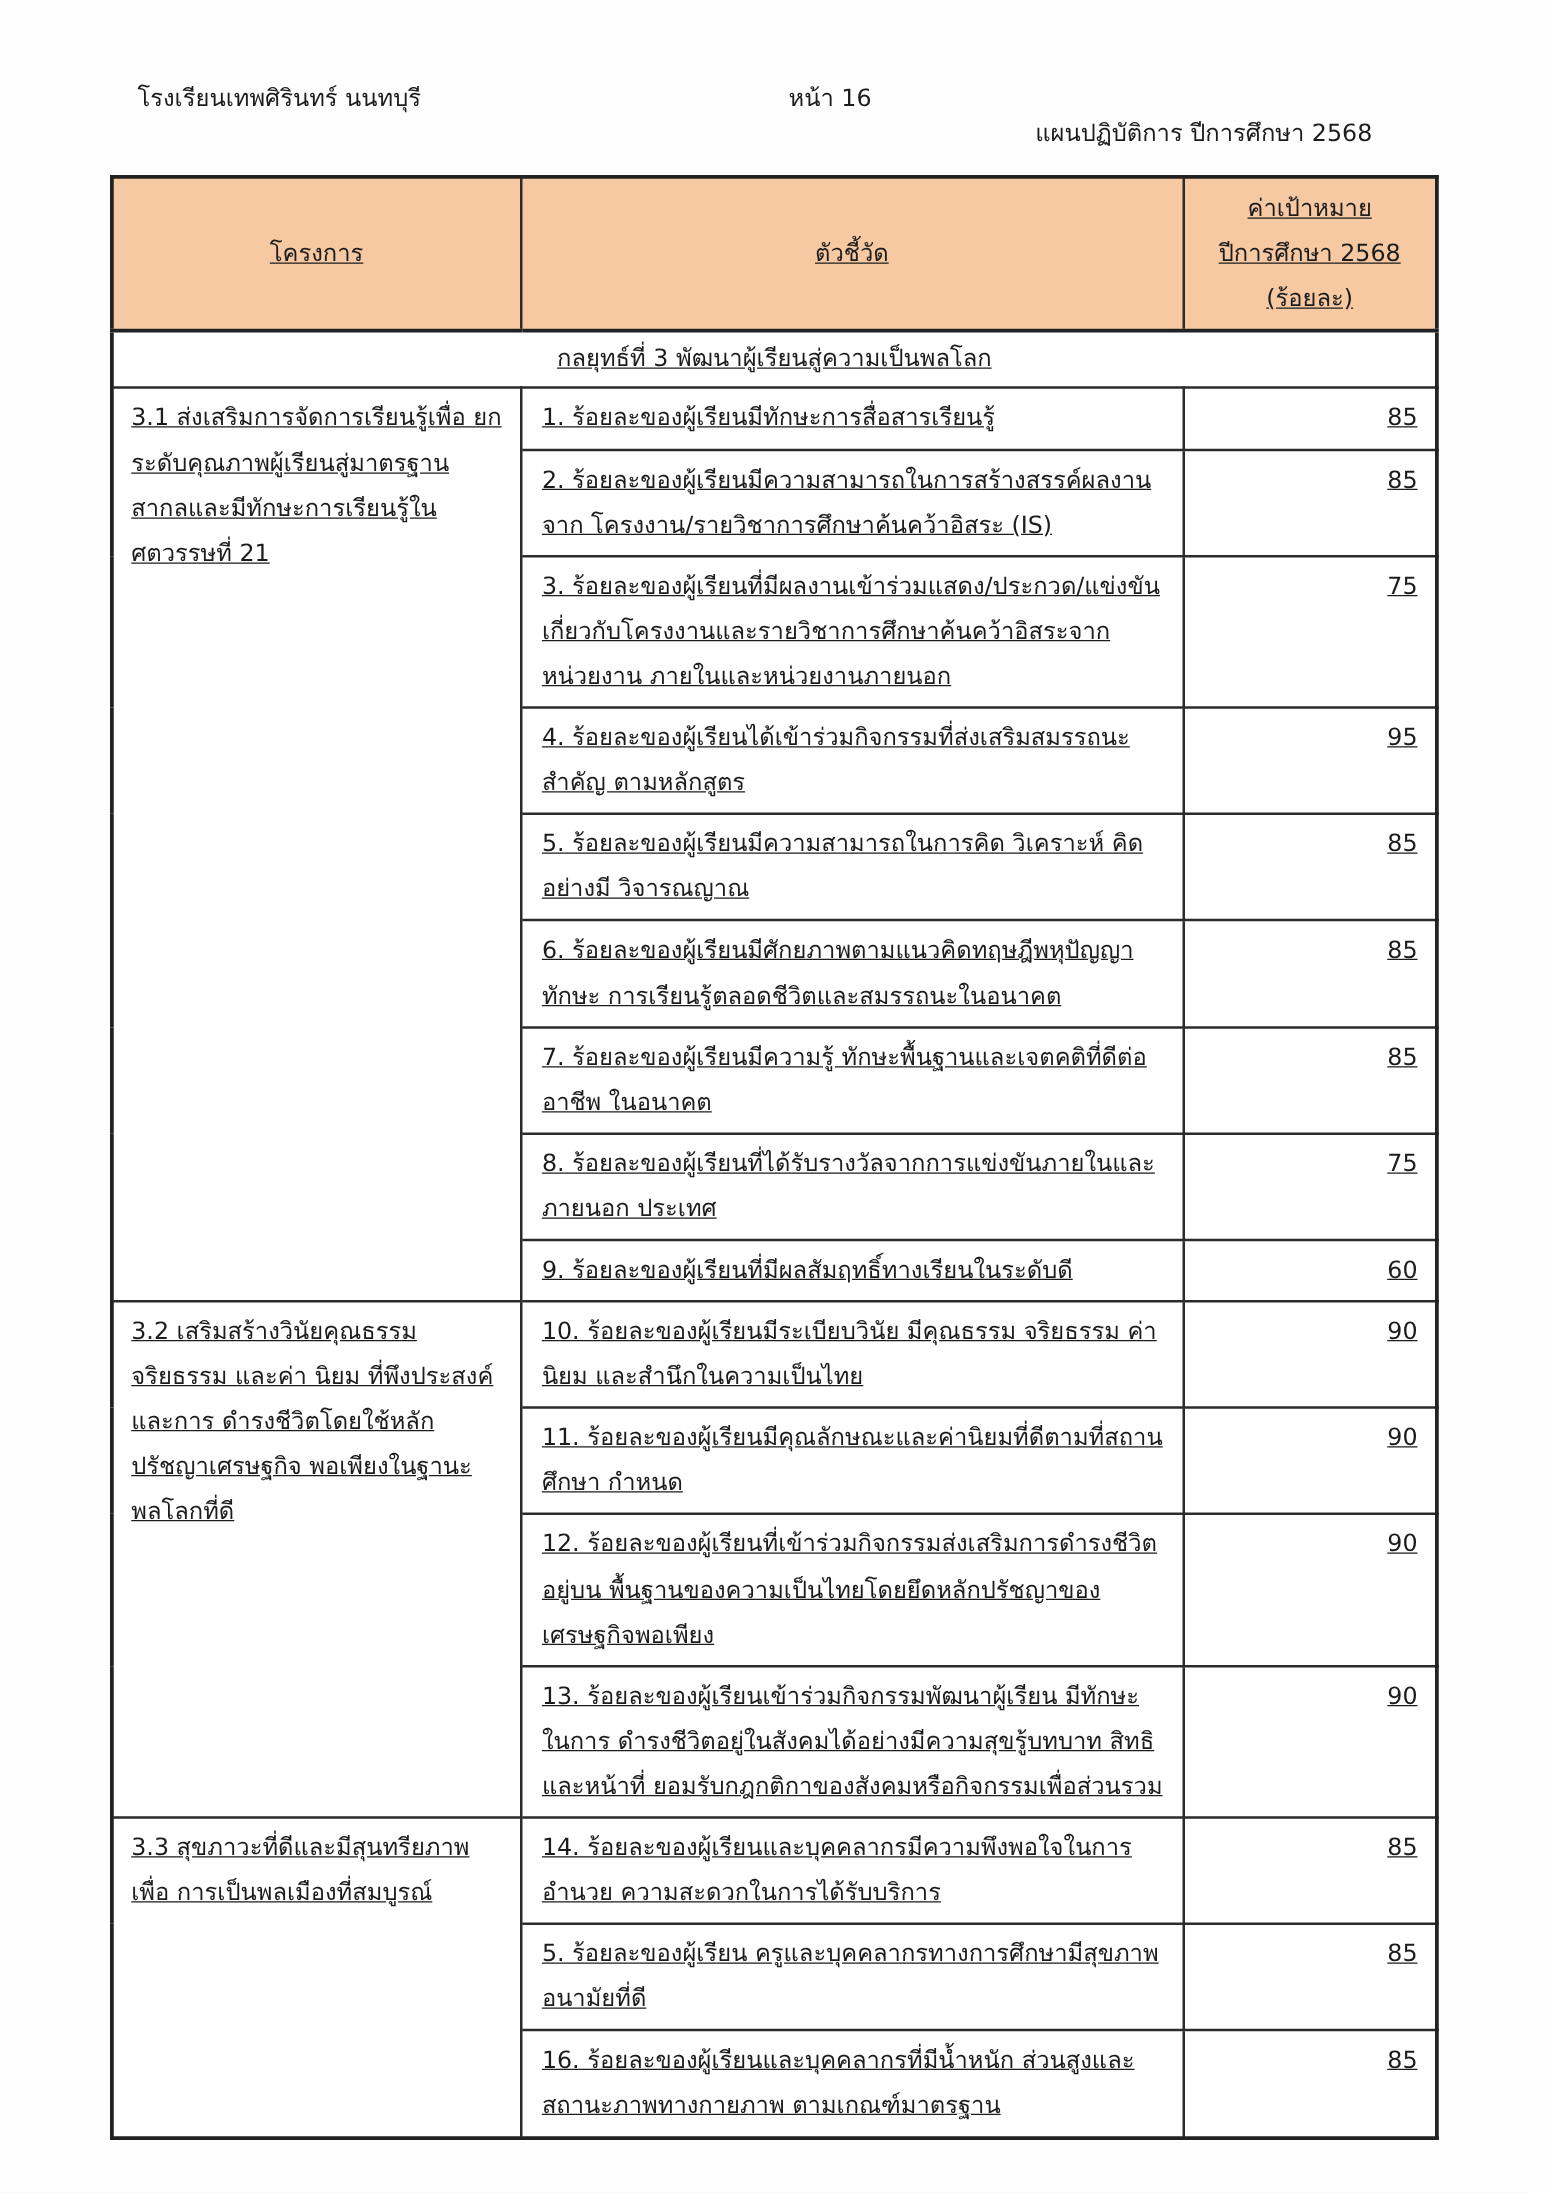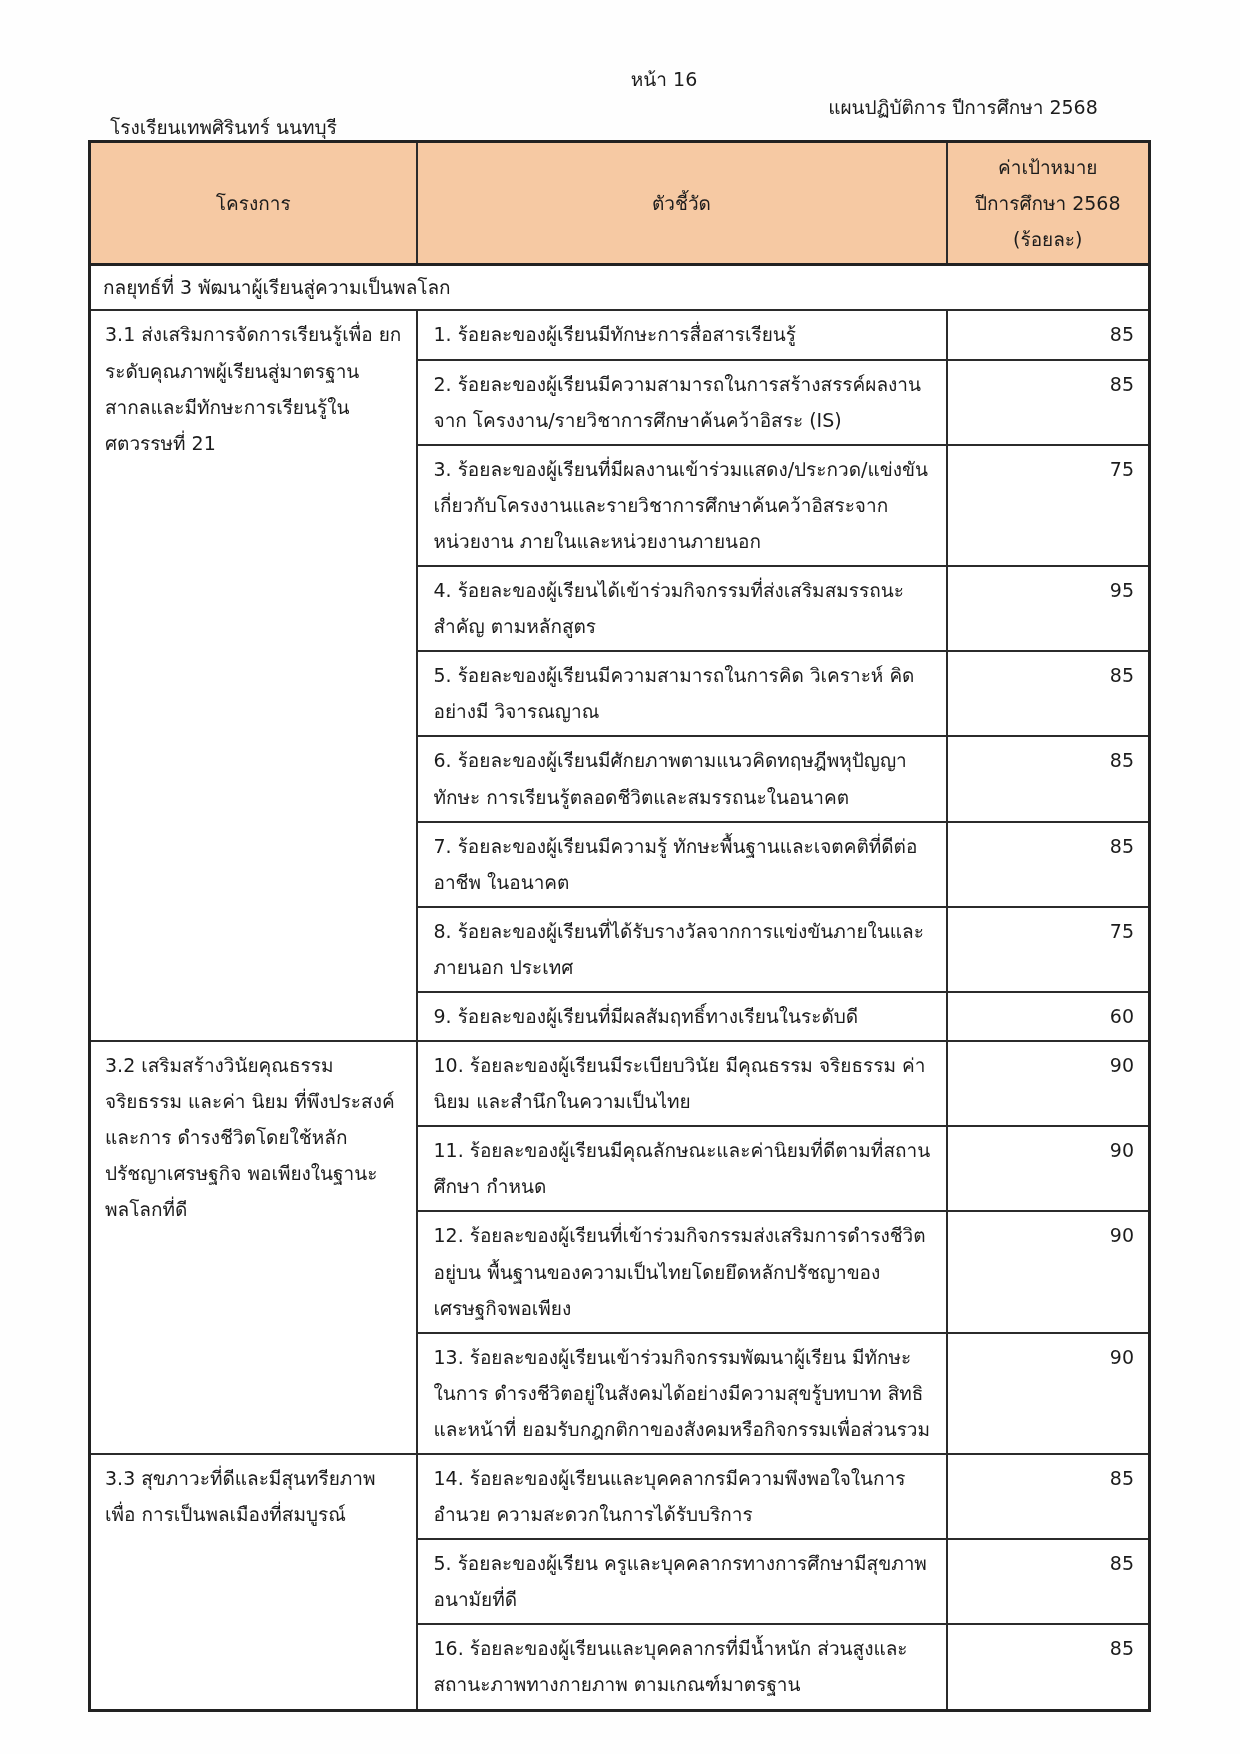--- a/index.html
+++ b/index.html
@@ -16,21 +16,21 @@
     overflow:hidden;
   }
   .doc-header{
     position:absolute;
     top:66px;left:110px;right:104px;
     display:flex;
     align-items:flex-start;
     font-size:19px;
     line-height:1.4;
   }
-  .doc-header .h-left{flex:0 0 38%;text-align:left;margin-top:48px;}
+  .doc-header .h-left{flex:0 0 38%;text-align:left;}
   .doc-header .h-center{flex:1 1 auto;text-align:center;}
   .doc-header .h-right{flex:0 0 30%;text-align:left;margin-top:28px;}
   table.tbl{
     position:absolute;
     top:140px;left:88px;
     width:1060px;
     border-collapse:collapse;
     table-layout:fixed;
     background:#fff;
   }
@@ -39,32 +39,34 @@
   table.tbl col.c3{width:203px;}
   .tbl td{
     border:2px solid #2b2b2b;
     font-size:19px;
     font-weight:normal;
     vertical-align:top;
     padding:5px 14px 6px 14px;
     line-height:1.9;
     overflow-wrap:break-word;
     word-break:break-word;
+    text-decoration:underline;
   }
   .tbl .head-row td{
     background:#f6c9a3;
     text-align:center;
     vertical-align:middle;
     padding:6px 8px;
     border-bottom:3px solid #222;
   }
   .tbl{border:3px solid #222;}
   .strategy-cell{
     padding:4px 12px 5px 12px !important;
     line-height:1.8 !important;
+    text-align:center;
   }
   .indicator-cell{padding-left:16px !important;}
   .target-cell{
     text-align:right;
     font-size:19px;
   }
   .project-cell{padding-right:10px !important;}
   .target-head-line{display:block;}
 </style>
 </head>

